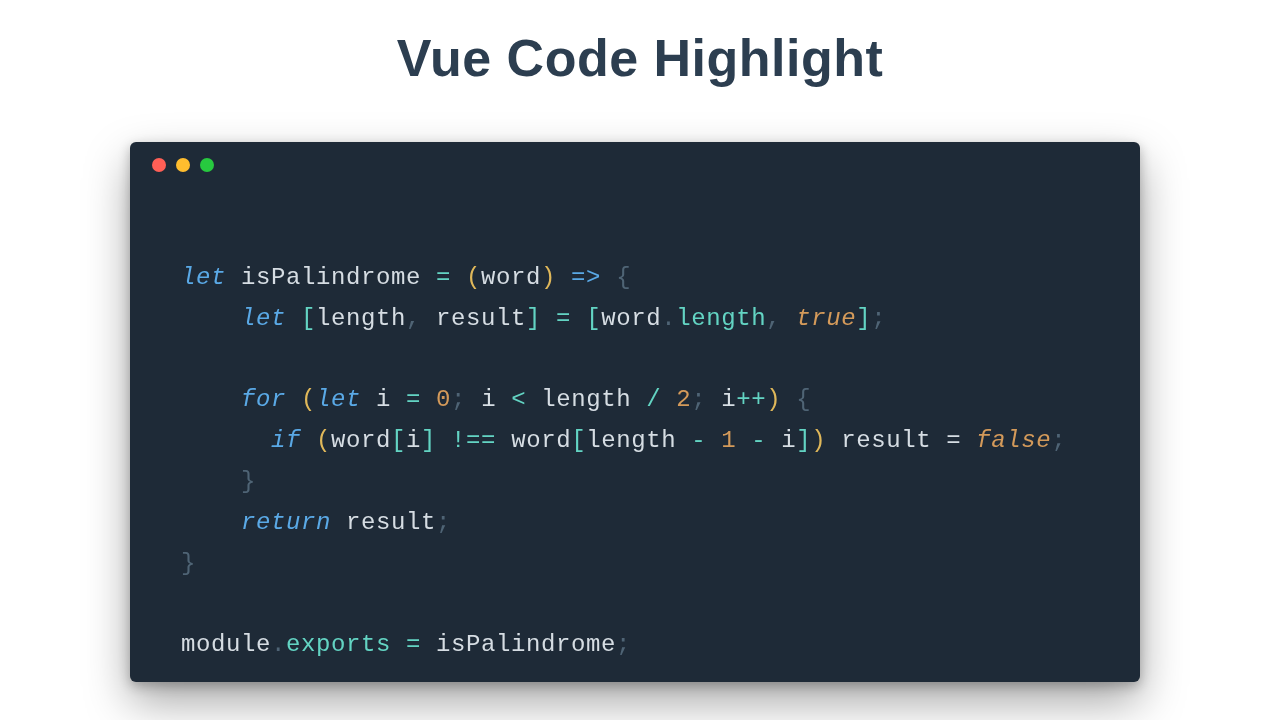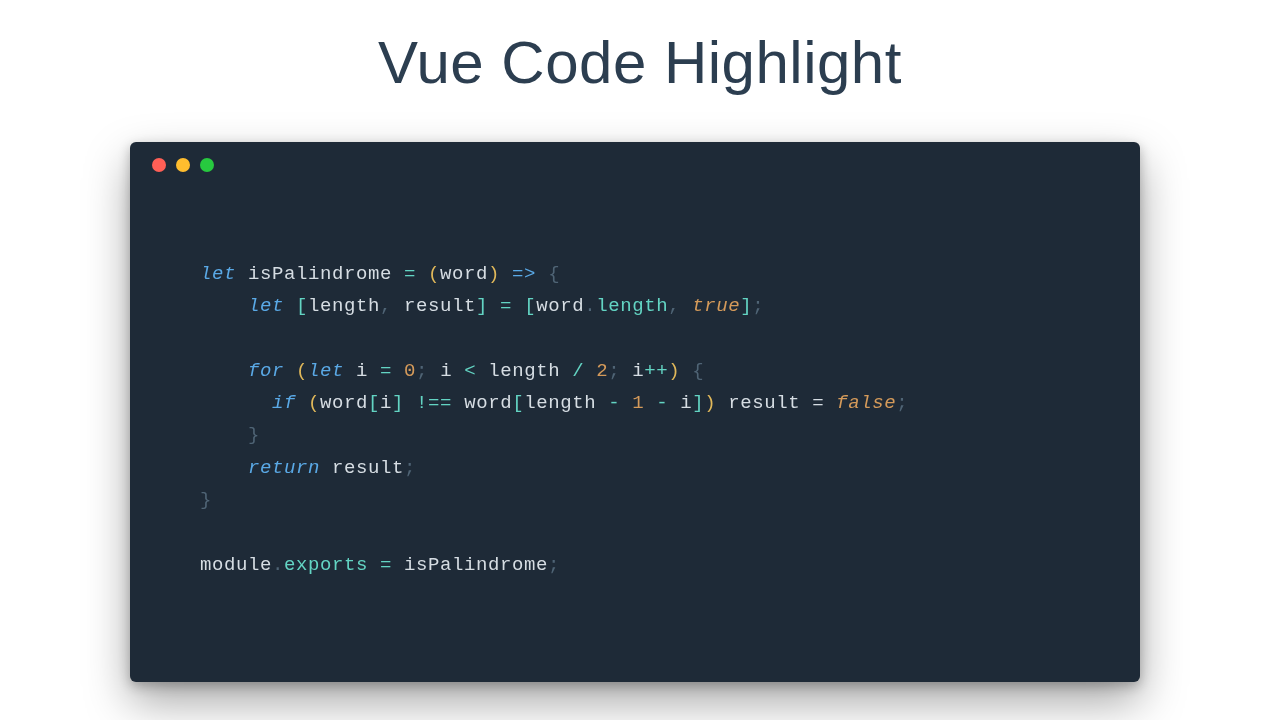--- a/index.html
+++ b/index.html
@@ -14,22 +14,22 @@
   .page {
     width: 1280px;
     height: 720px;
     position: relative;
     box-sizing: border-box;
   }
   h1.title {
     margin: 0;
     padding-top: 28px;
     text-align: center;
-    font-weight: 400;
-    font-size: 60px;
+    font-weight: 700;
+    font-size: 52px;
     color: #2c3e50;
     letter-spacing: 0.5px;
   }
   .editor {
     position: absolute;
     left: 130px;
     top: 142px;
     width: 1010px;
     height: 540px;
     background: #1e2a37;
@@ -49,23 +49,23 @@
     height: 14px;
     border-radius: 50%;
     display: inline-block;
   }
   .tl-red    { background: #ff5f56; }
   .tl-yellow { background: #ffbd2e; }
   .tl-green  { background: #27c93f; }
 
   pre.code {
     margin: 0;
-    padding: 70px 0 0 70px;
+    padding: 70px 0 0 51px;
     font-family: "SFMono-Regular", ui-monospace, Menlo, Consolas, "Liberation Mono", monospace;
-    font-size: 19px;
+    font-size: 24px;
     line-height: 1.70;
     letter-spacing: 0.6px;
     color: #4f6475;
     white-space: pre;
   }
 
   .kw   { color: #5aa9e6; font-style: italic; }
   .var  { color: #d6dde3; }
   .prop { color: #63d4c3; }
   .num  { color: #d49a5a; }

